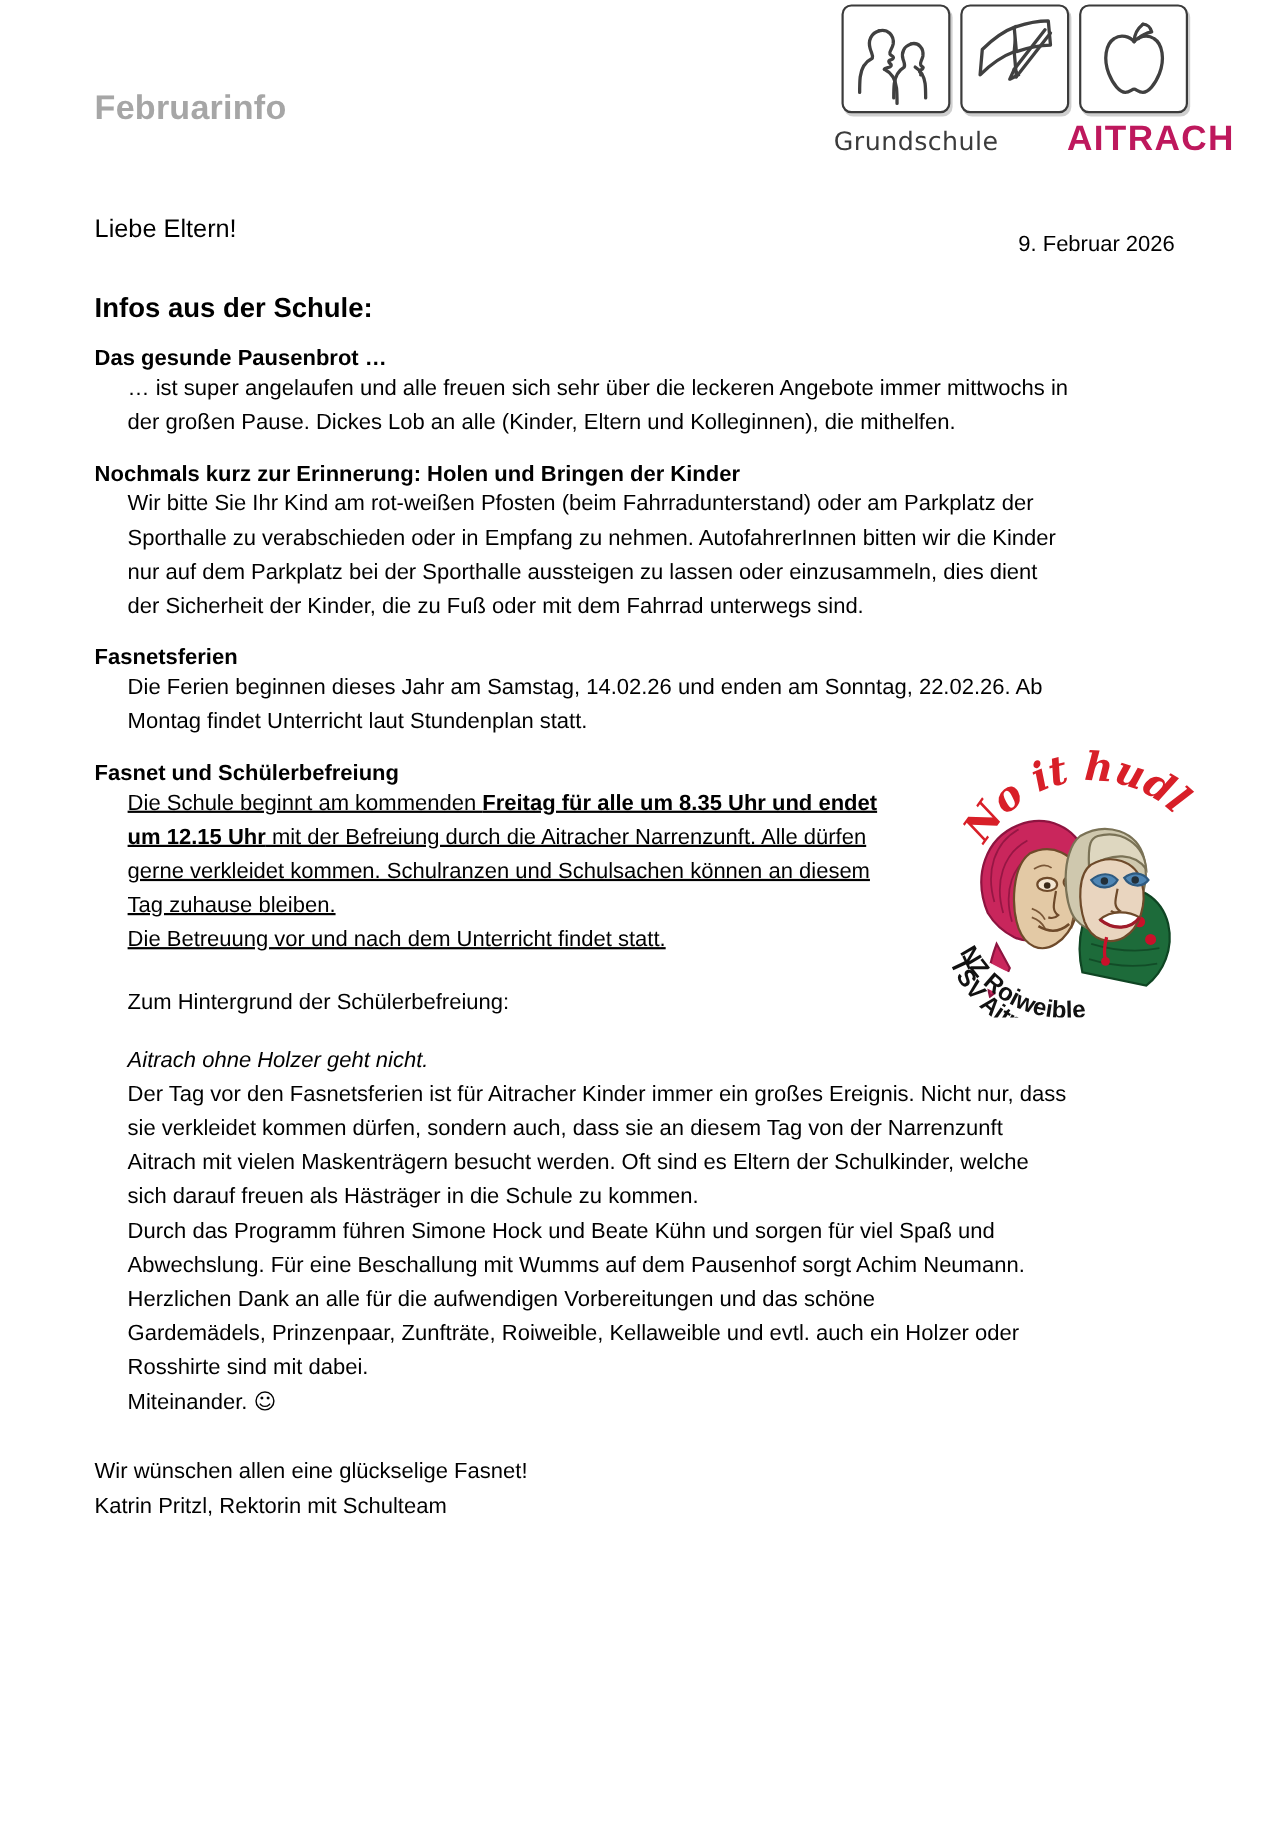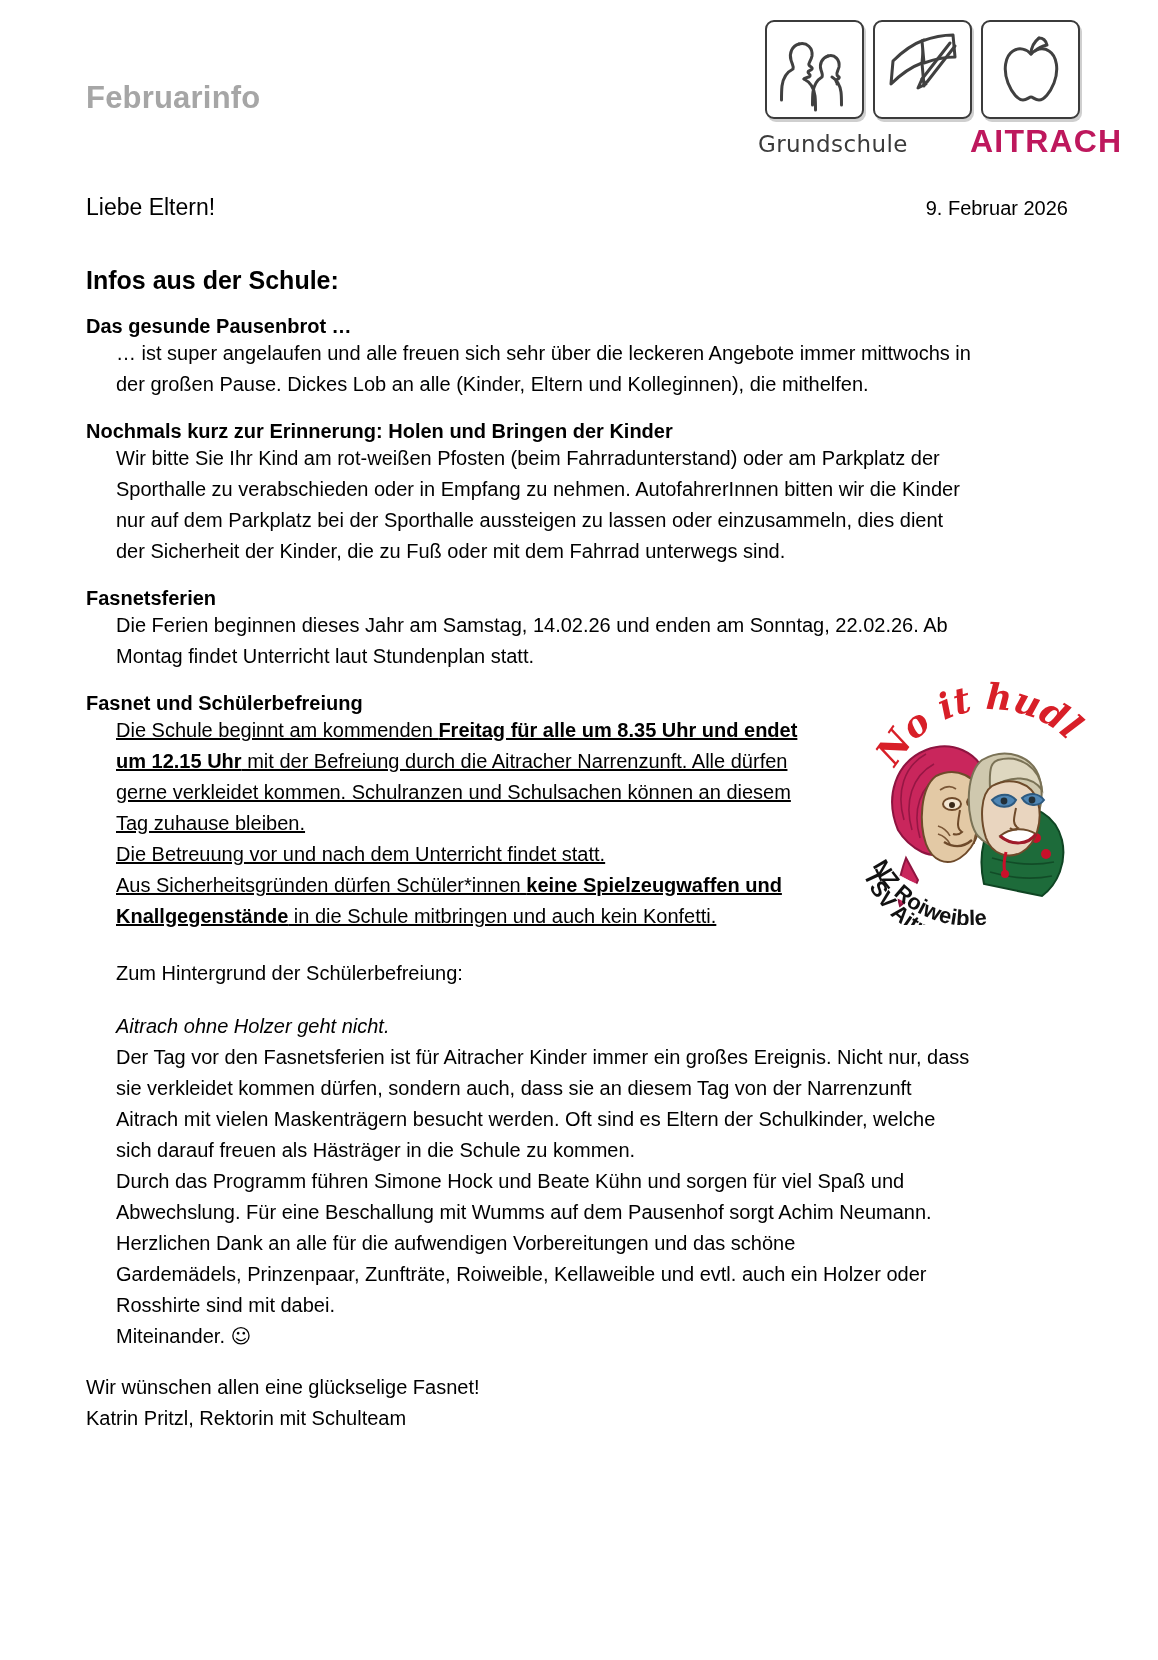--- a/index.html
+++ b/index.html
@@ -34,21 +34,21 @@
     left: 0;
     top: 80px;
     font-size: 31px;
     font-weight: bold;
     color: #a6a6a6;
     letter-spacing: 0.2px;
   }
   .logo {
     position: absolute;
     right: 0;
-    top: 20px;
+    top: 4px;
     width: 330px;
     height: 145px;
   }
   .logo-boxes {
     display: flex;
     gap: 9px;
     justify-content: flex-end;
     align-items: flex-start;
   }
   .logo-box {
@@ -96,21 +96,21 @@
   }
   .greeting {
     position: absolute;
     left: 0;
     top: 0;
     font-size: 23px;
   }
   .date {
     position: absolute;
     right: 12px;
-    top: 3px;
+    top: 17px;
     font-size: 20px;
   }
   h2.section-title {
     font-size: 25px;
     font-weight: bold;
     margin: 26px 0 0 0;
   }
   h3.sub-title {
     font-size: 20px;
     font-weight: bold;
@@ -134,21 +134,21 @@
 
   .emblem {
     position: absolute;
     right: -10px;
     top: -12px;
     width: 250px;
     height: 245px;
   }
   .emblem svg { display: block; }
 
-  .closing { margin-top: 20px; }
+  .closing { margin-top: 32px; }
   .closing p {
     font-size: 20px;
     line-height: 31px;
     margin: 0;
   }
   .smiley { font-family: "DejaVu Sans", sans-serif; }
 </style>
 </head>
 <body>
 
@@ -300,21 +300,20 @@
           <text font-family="Liberation Sans, sans-serif" font-size="22" font-weight="bold" fill="#111111">
             <textPath href="#botArc2" startOffset="13%">TSV Aitrach e.V.</textPath>
           </text>
         </g>
       </svg>
     </div>
 
     <h3 class="sub-title">Fasnet und Schülerbefreiung</h3>
     <p class="body narrow"><span>Die Schule beginnt am kommenden </span><b>Freitag für alle um 8.35 Uhr und endet um 12.15 Uhr</b><span> mit der Befreiung durch die Aitracher Narrenzunft. Alle dürfen gerne verkleidet kommen. Schulranzen und Schulsachen können an diesem Tag zuhause bleiben.</span></p>
     <p class="body narrow">Die Betreuung vor und nach dem Unterricht findet statt.</p>
-    <p class="body narrow"><span>Aus Sicherheitsgründen dürfen Schüler*innen </span><b>keine Spielzeugwaffen und Knallgegenstände</b><span> in die Schule mitbringen und auch kein Konfetti.</span></p>
   </div>
 
   <div>
     <p class="body spaced" style="">Zum Hintergrund der Schülerbefreiung:</p>
     <p class="body italic" style="margin-top:22px">Aitrach ohne Holzer geht nicht.</p>
     <p class="body">Der Tag vor den Fasnetsferien ist für Aitracher Kinder immer ein großes Ereignis. Nicht nur, dass sie verkleidet kommen dürfen, sondern auch, dass sie an diesem Tag von der Narrenzunft Aitrach mit vielen Maskenträgern besucht werden. Oft sind es Eltern der Schulkinder, welche sich darauf freuen als Hästräger in die Schule zu kommen.</p>
     <p class="body">Durch das Programm führen Simone Hock und Beate Kühn und sorgen für viel Spaß und Abwechslung. Für eine Beschallung mit Wumms auf dem Pausenhof sorgt Achim Neumann. Herzlichen Dank an alle für die aufwendigen Vorbereitungen und das schöne</p>
     <p class="body">Gardemädels, Prinzenpaar, Zunfträte, Roiweible, Kellaweible und evtl. auch ein Holzer oder Rosshirte sind mit dabei.</p>
     <p class="body"><span>Miteinander.</span> <span class="smiley">☺</span></p>
   </div>

